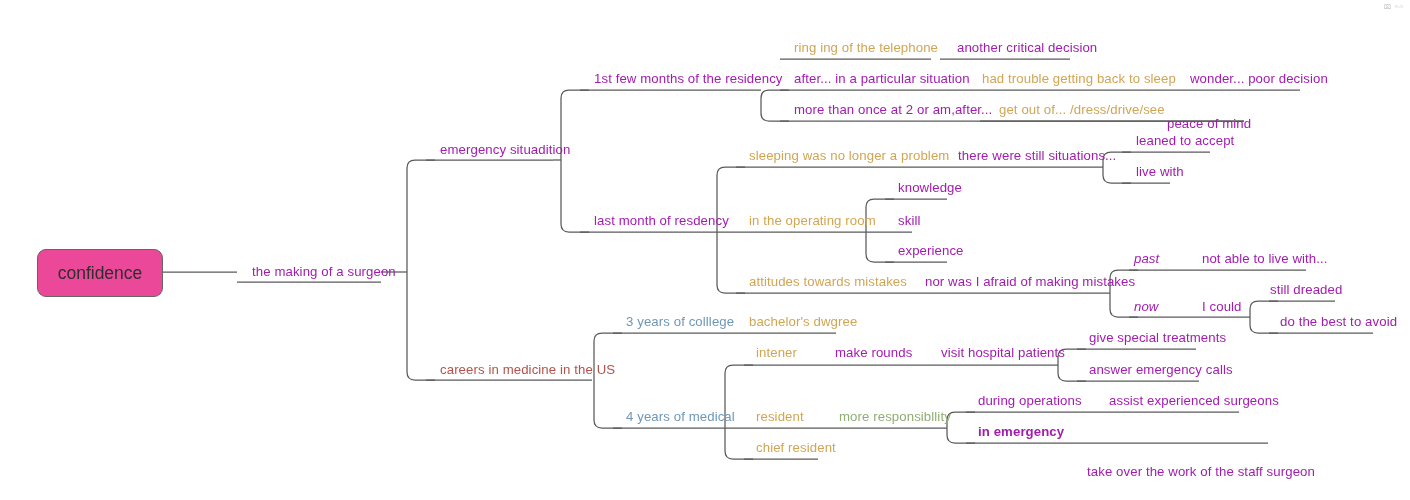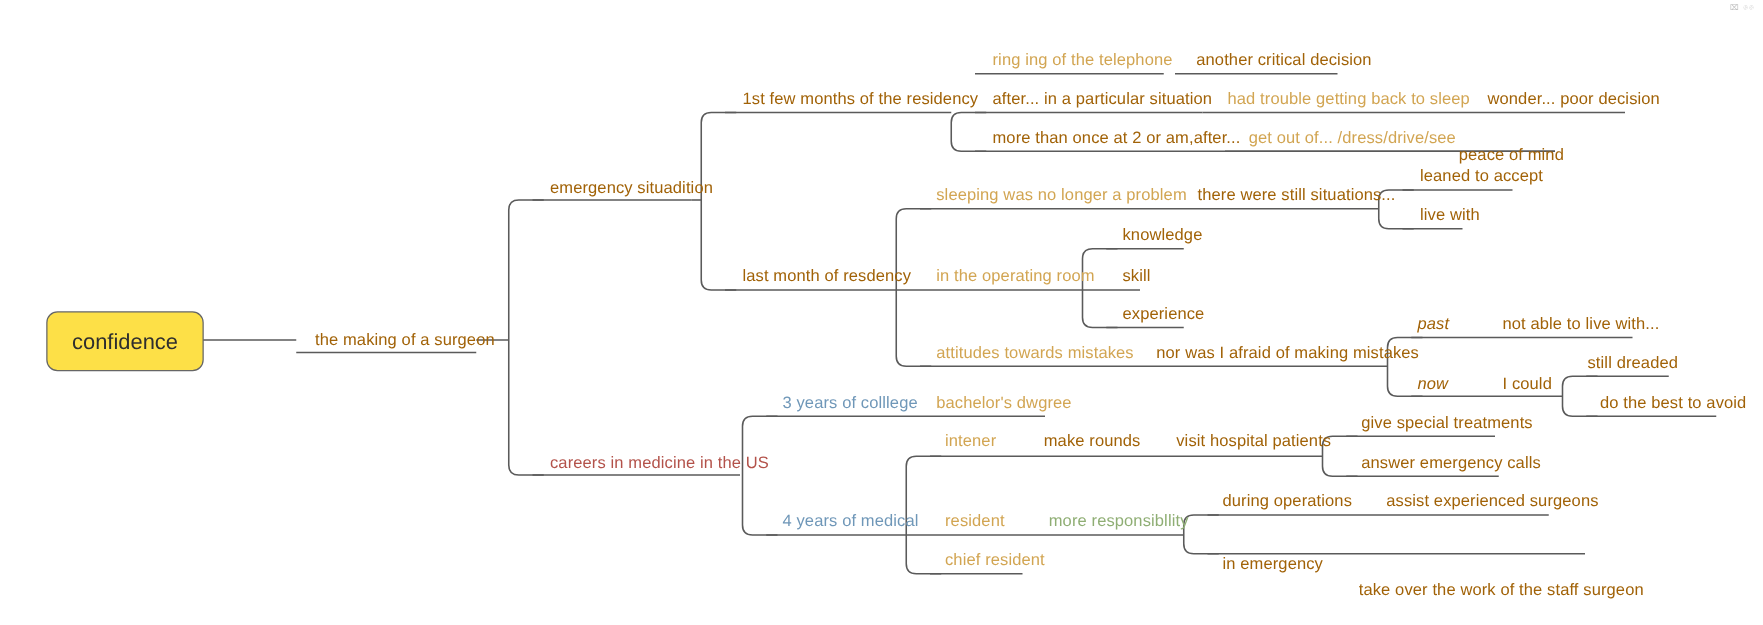--- a/index.html
+++ b/index.html
@@ -21,30 +21,30 @@
     color:#3a3a3a;
     white-space:nowrap;
     line-height:1;
     letter-spacing:.1px;
     padding-left:12px;
   }
   .node.c-orange{color:#d2a552;}
   .node.c-red{color:#b3524a;}
   .node.c-blue{color:#6f97b8;}
   .node.c-green{color:#8fae74;}
-  .node.c-dark{color:#a16207;}
+  .node.c-dark{color:#a21caf;}
   .node.ital{font-style:italic;}
 
   #root-box{
     position:absolute;
     left:37px;top:249px;
     width:124px;height:46px;
     border:1.4px solid #666;
     border-radius:9px;
-    background:#fde047;
+    background:#ec4899;
     display:flex;align-items:center;justify-content:center;
     font-size:17.5px;
     color:#2e2e2e;
   }
 
   .corner-mark{
     position:absolute;right:6px;top:3px;
     font-size:6px;color:#b9b9b9;letter-spacing:1px;
     font-family:"DejaVu Sans",sans-serif;
   }
@@ -191,19 +191,19 @@
   <div class="node c-orange" style="left:744px;top:346px;">intener</div>
   <div class="node c-dark" style="left:823px;top:346px;">make rounds</div>
   <div class="node c-dark" style="left:929px;top:346px;">visit hospital patients</div>
   <div class="node c-dark" style="left:1077px;top:331px;">give special treatments</div>
   <div class="node c-dark" style="left:1077px;top:363px;">answer emergency calls</div>
 
   <div class="node c-orange" style="left:744px;top:410px;">resident</div>
   <div class="node c-green" style="left:827px;top:410px;">more responsibllity</div>
   <div class="node c-dark" style="left:966px;top:394px;">during operations</div>
   <div class="node c-dark" style="left:1097px;top:394px;">assist experienced surgeons</div>
-  <div class="node c-dark" style="left:966px;top:444px;">in emergency</div>
+  <div class="node c-dark" style="left:966px;top:425px;font-weight:bold;">in emergency</div>
   <div class="node c-dark" style="left:1075px;top:425px;margin-top:40px;">take over the work of the staff surgeon</div>
 
   <div class="node c-orange" style="left:744px;top:441px;">chief resident</div>
 
   <div class="corner-mark">⌧ ⌾⌾</div>
 </div>
 
 </body></html>

